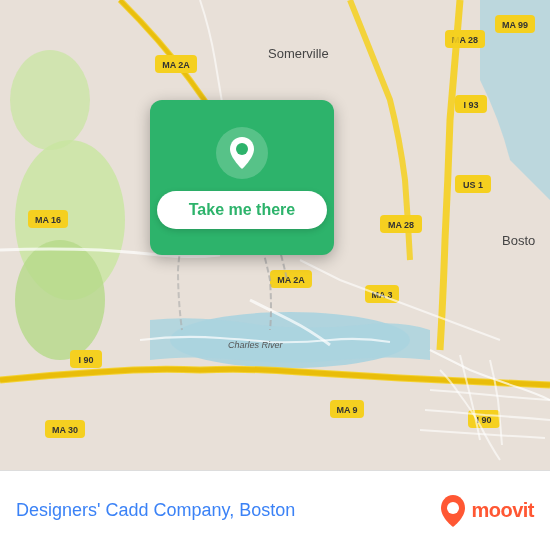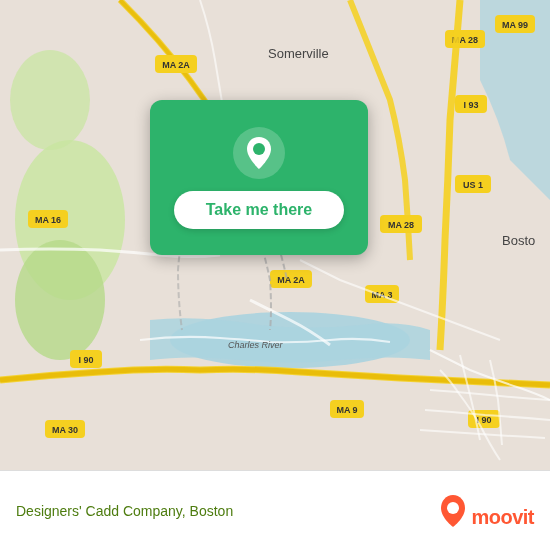--- a/index.html
+++ b/index.html
@@ -25,21 +25,21 @@
       height: 100%;
       position: absolute;
       top: 0; left: 0;
     }
 
     
     #card-overlay {
       position: absolute;
       top: 100px;
       left: 150px;
-      width: 218px;
+      width: 184px;
       height: 155px;
       background: #2db36b;
       border-radius: 12px;
       display: flex;
       flex-direction: column;
       align-items: center;
       justify-content: center;
       box-shadow: 0 4px 15px rgba(0,0,0,0.3);
       z-index: 10;
     }
@@ -72,28 +72,28 @@
       justify-content: space-between;
       padding: 0 16px;
     }
 
     #location-info {
       display: flex;
       flex-direction: column;
     }
 
     #location-name {
-      font-size: 14px;
+      font-size: 18px;
       font-weight: 500;
-      color: #4d7c0f;
+      color: #3b82f6;
     }
 
     #moovit-logo {
       display: flex;
-      align-items: flex-end;
+      align-items: center;
       gap: 0;
     }
 
     #moovit-icon {
       width: 36px;
       height: 36px;
     }
 
     #moovit-text {
       font-size: 20px;

